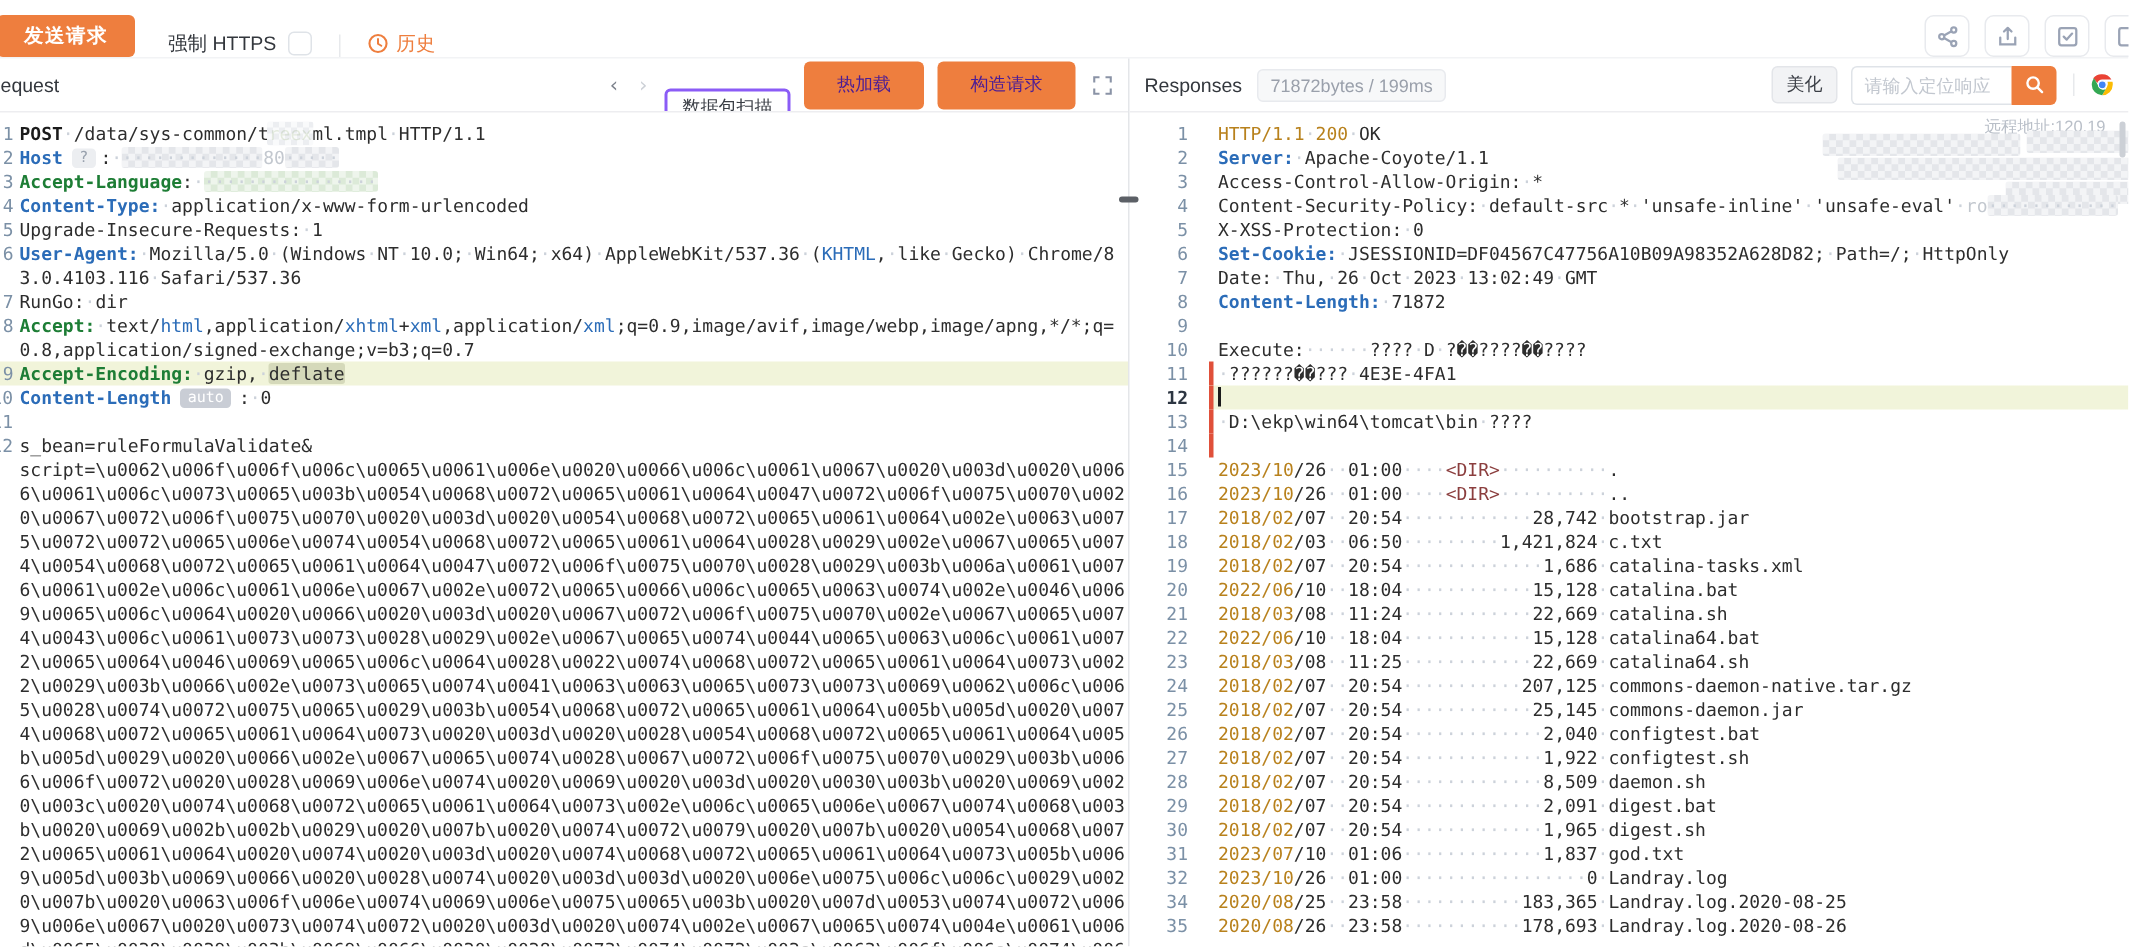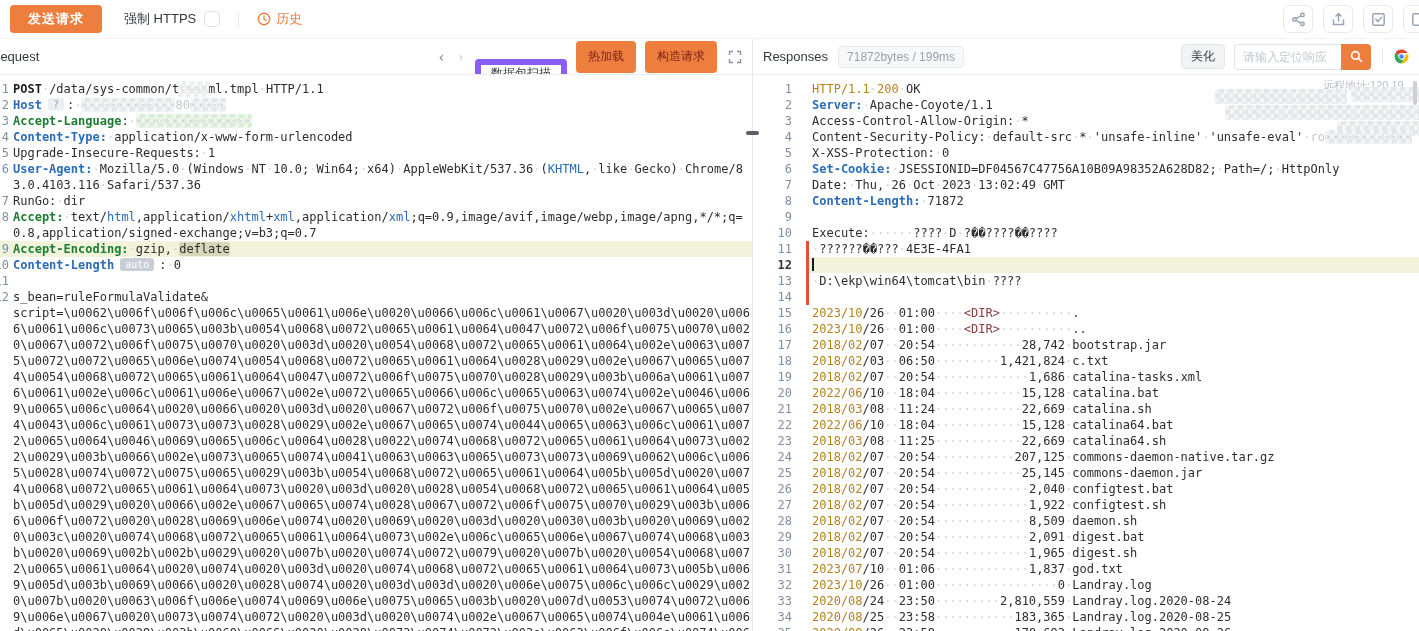--- a/index.html
+++ b/index.html
@@ -1,19 +1,19 @@
 <!DOCTYPE html>
 <html><head>
 <meta charset="utf-8">
 <style>
   html,body{margin:0;padding:0;width:1419px;height:631px;overflow:hidden;background:#fff;
     font-family:"Liberation Sans",sans-serif;-webkit-font-smoothing:antialiased;}
   *{box-sizing:border-box;}
   
-  .toolbar{height:38px;display:flex;align-items:center;padding:0 10px 0 12px;}
+  .toolbar{height:38px;display:flex;align-items:flex-end;padding:0 10px 0 0;}
   .btn-send{background:#ee7e3e;color:#fff;font-size:13px;font-weight:bold;border:none;
     border-radius:4px;height:28px;padding:0 18px;margin-left:-2px;cursor:pointer;letter-spacing:1px;}
   .https-wrap{display:flex;align-items:center;margin-left:22px;gap:8px;font-size:13px;color:#33373d;}
   .checkbox{width:16px;height:16px;border:1px solid #dfe3e8;border-radius:4px;background:#fff;}
   .tb-divider{width:1px;height:15px;background:#e7e9ec;margin:0 18px;}
   .history{display:flex;align-items:center;gap:5px;color:#ee7e3e;font-size:13px;cursor:pointer;}
   .spacer{flex:1;}
   .icon-btn{width:30px;height:28px;border:1px solid #e8eaee;border-radius:6px;background:#fff;
     display:flex;align-items:center;justify-content:center;margin-left:10px;cursor:pointer;}
   .icon-btn.cut{margin-right:-24px;}
@@ -24,24 +24,24 @@
   .lp{width:753px;border-right:1px solid #e4e6e9;}
   .rp{flex:1;min-width:0;}
   .phead{height:36px;display:flex;align-items:center;border-bottom:1px solid #ededf0;
     padding:0 10px;font-size:13px;color:#33373d;overflow:hidden;white-space:nowrap;}
   .ph-title{font-size:13px;color:#33373d;}
   .clip{margin-left:-19px;}
   .ph-right{margin-left:auto;display:flex;align-items:center;gap:9px;}
   .chev{font-size:14px;line-height:1;padding:0 1px;cursor:pointer;font-family:"DejaVu Sans Mono",monospace;}
   .chev.prev{color:#7c828c;}
   .chev.next{color:#ccd0d6;}
-  .btn-plain{border:6px solid #8b5cf6;background:#fff;color:#3a3e45;font-size:12px;
+  .btn-plain{border:2px solid #8b5cf6;background:#fff;color:#3a3e45;font-size:12px;
     border-radius:4px;height:25px;padding:0 10px;cursor:pointer;margin-top:29px;}
-  .btn-orange{border:none;background:#ee7e3e;color:#7f1d1d;font-size:12px;border-radius:4px;
-    height:32px;padding:0 12px;cursor:pointer;}
+  .btn-orange{border:none;background:#ee7e3e;color:#4c1d95;font-size:12px;border-radius:4px;
+    height:32px;padding:0 22px;cursor:pointer;}
   .expand-ic{margin-left:2px;cursor:pointer;display:flex;}
   .badge{background:#f7f8f9;border:1px solid #e8eaee;color:#9aa0ab;font-size:12px;
     border-radius:4px;height:22px;display:flex;align-items:center;padding:0 8px;margin-left:10px;}
   .btn-beautify{background:#f2f3f5;border:1px solid #e3e5e9;color:#3a3e45;font-size:12px;
     border-radius:4px;height:25px;padding:0 9px;cursor:pointer;}
   .searchbox{display:flex;align-items:center;height:26px;}
   .searchbox input{width:107px;height:26px;border:1px solid #dfe3e8;border-right:none;
     border-radius:4px 0 0 4px;padding:0 8px;font-size:12px;color:#444;outline:none;}
   .searchbox input::placeholder{color:#c2c7cf;}
   .search-btn{width:30px;height:26px;background:#ee7e3e;border:none;border-radius:0 4px 4px 0;
@@ -371,24 +371,20 @@
         </div>
         <div class="crow">
           <span class="ln">31</span>
           <span class="ctext"><span class="sg-o">2023/07</span><span class="sg-p">/10<i class="ws">·</i><i class="ws">·</i>01:06<i class="ws">·</i><i class="ws">·</i><i class="ws">·</i><i class="ws">·</i><i class="ws">·</i><i class="ws">·</i><i class="ws">·</i><i class="ws">·</i><i class="ws">·</i><i class="ws">·</i><i class="ws">·</i><i class="ws">·</i><i class="ws">·</i>1,837<i class="ws">·</i>god.txt</span></span>
         </div>
         <div class="crow">
           <span class="ln">32</span>
           <span class="ctext"><span class="sg-o">2023/10</span><span class="sg-p">/26<i class="ws">·</i><i class="ws">·</i>01:00<i class="ws">·</i><i class="ws">·</i><i class="ws">·</i><i class="ws">·</i><i class="ws">·</i><i class="ws">·</i><i class="ws">·</i><i class="ws">·</i><i class="ws">·</i><i class="ws">·</i><i class="ws">·</i><i class="ws">·</i><i class="ws">·</i><i class="ws">·</i><i class="ws">·</i><i class="ws">·</i><i class="ws">·</i>0<i class="ws">·</i>Landray.log</span></span>
         </div>
         <div class="crow">
-          <span class="ln">33</span>
-          <span class="ctext"><span class="sg-o">2020/08</span><span class="sg-p">/24<i class="ws">·</i><i class="ws">·</i>23:50<i class="ws">·</i><i class="ws">·</i><i class="ws">·</i><i class="ws">·</i><i class="ws">·</i><i class="ws">·</i><i class="ws">·</i><i class="ws">·</i><i class="ws">·</i>2,810,559<i class="ws">·</i>Landray.log.2020-08-24</span></span>
-        </div>
-        <div class="crow">
           <span class="ln">34</span>
           <span class="ctext"><span class="sg-o">2020/08</span><span class="sg-p">/25<i class="ws">·</i><i class="ws">·</i>23:58<i class="ws">·</i><i class="ws">·</i><i class="ws">·</i><i class="ws">·</i><i class="ws">·</i><i class="ws">·</i><i class="ws">·</i><i class="ws">·</i><i class="ws">·</i><i class="ws">·</i><i class="ws">·</i>183,365<i class="ws">·</i>Landray.log.2020-08-25</span></span>
         </div>
         <div class="crow">
           <span class="ln">35</span>
           <span class="ctext"><span class="sg-o">2020/08</span><span class="sg-p">/26<i class="ws">·</i><i class="ws">·</i>23:58<i class="ws">·</i><i class="ws">·</i><i class="ws">·</i><i class="ws">·</i><i class="ws">·</i><i class="ws">·</i><i class="ws">·</i><i class="ws">·</i><i class="ws">·</i><i class="ws">·</i><i class="ws">·</i>178,693<i class="ws">·</i>Landray.log.2020-08-26</span></span>
         </div>
       </div>
   </div>
 

